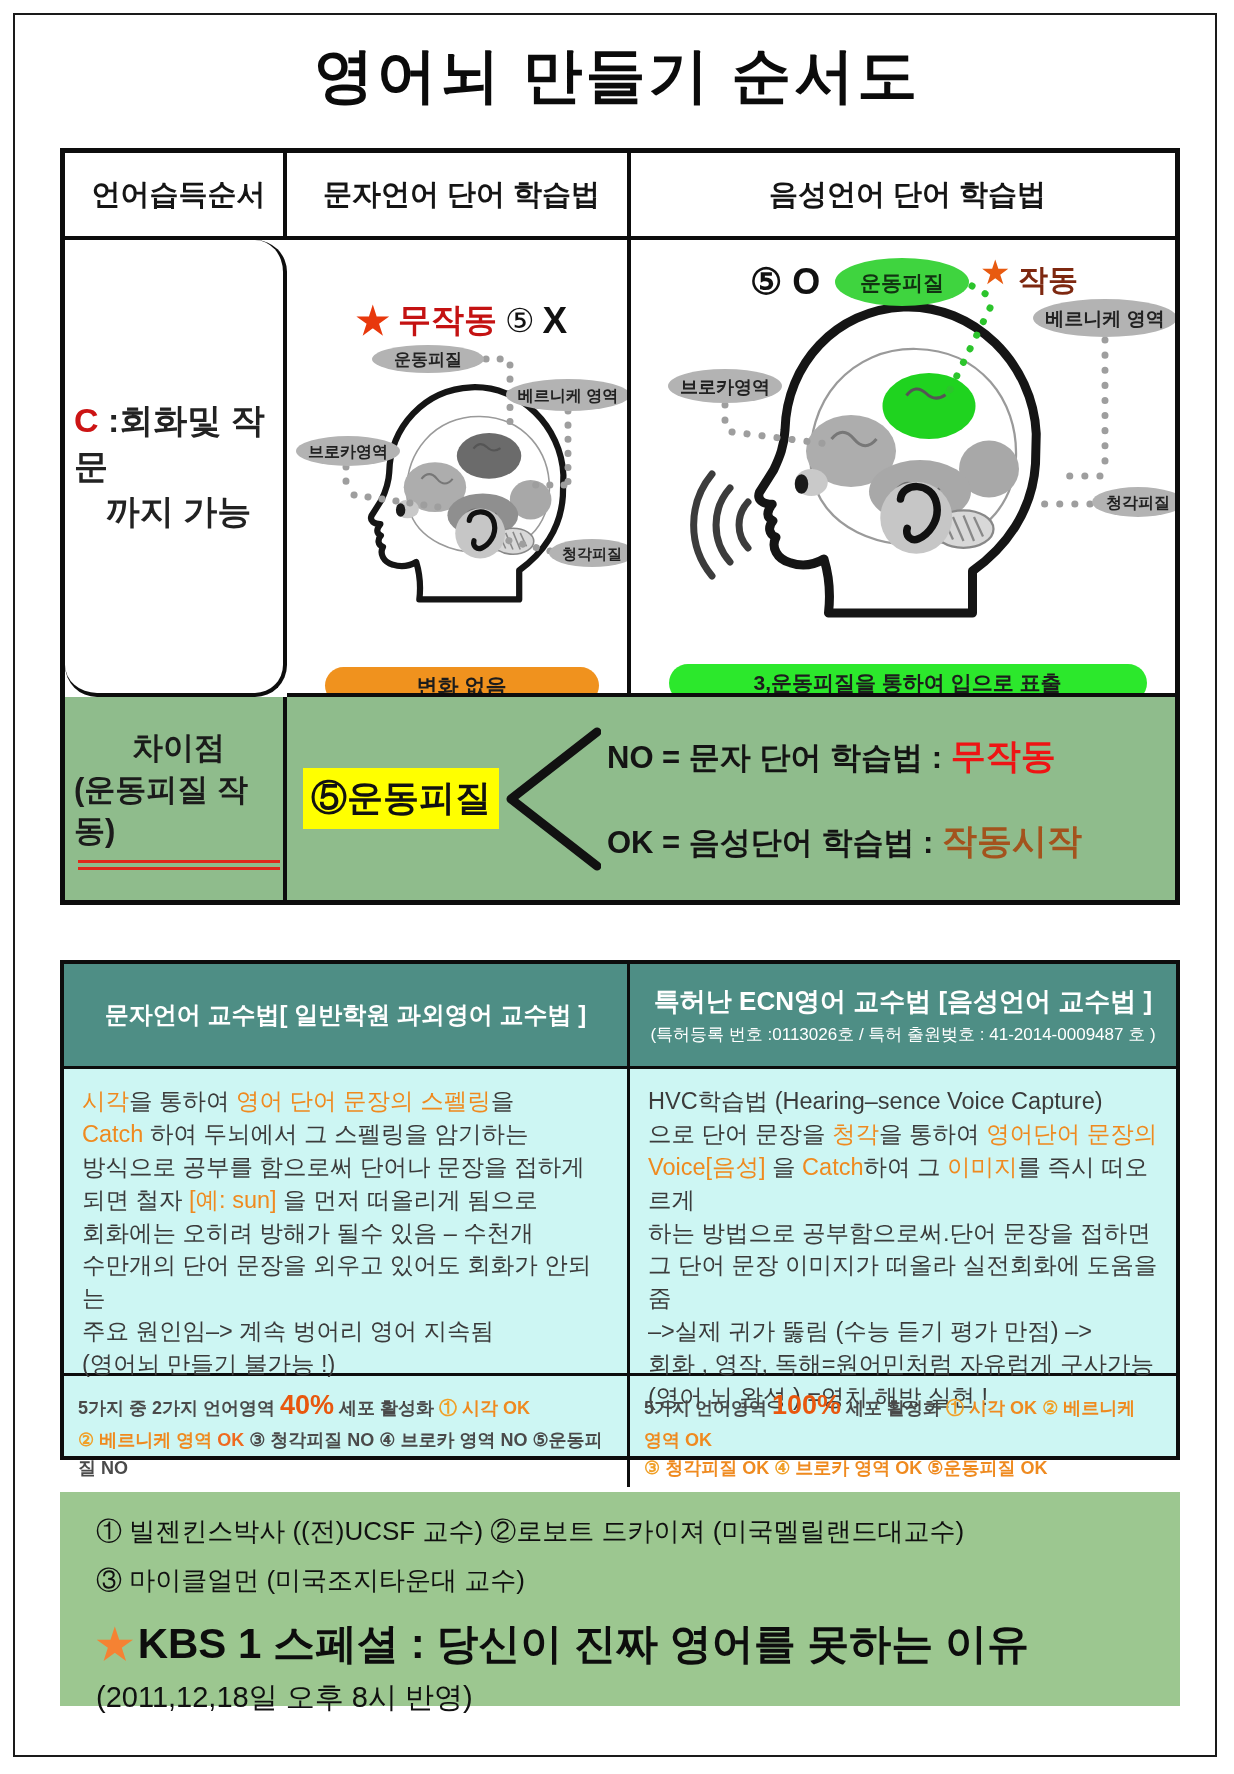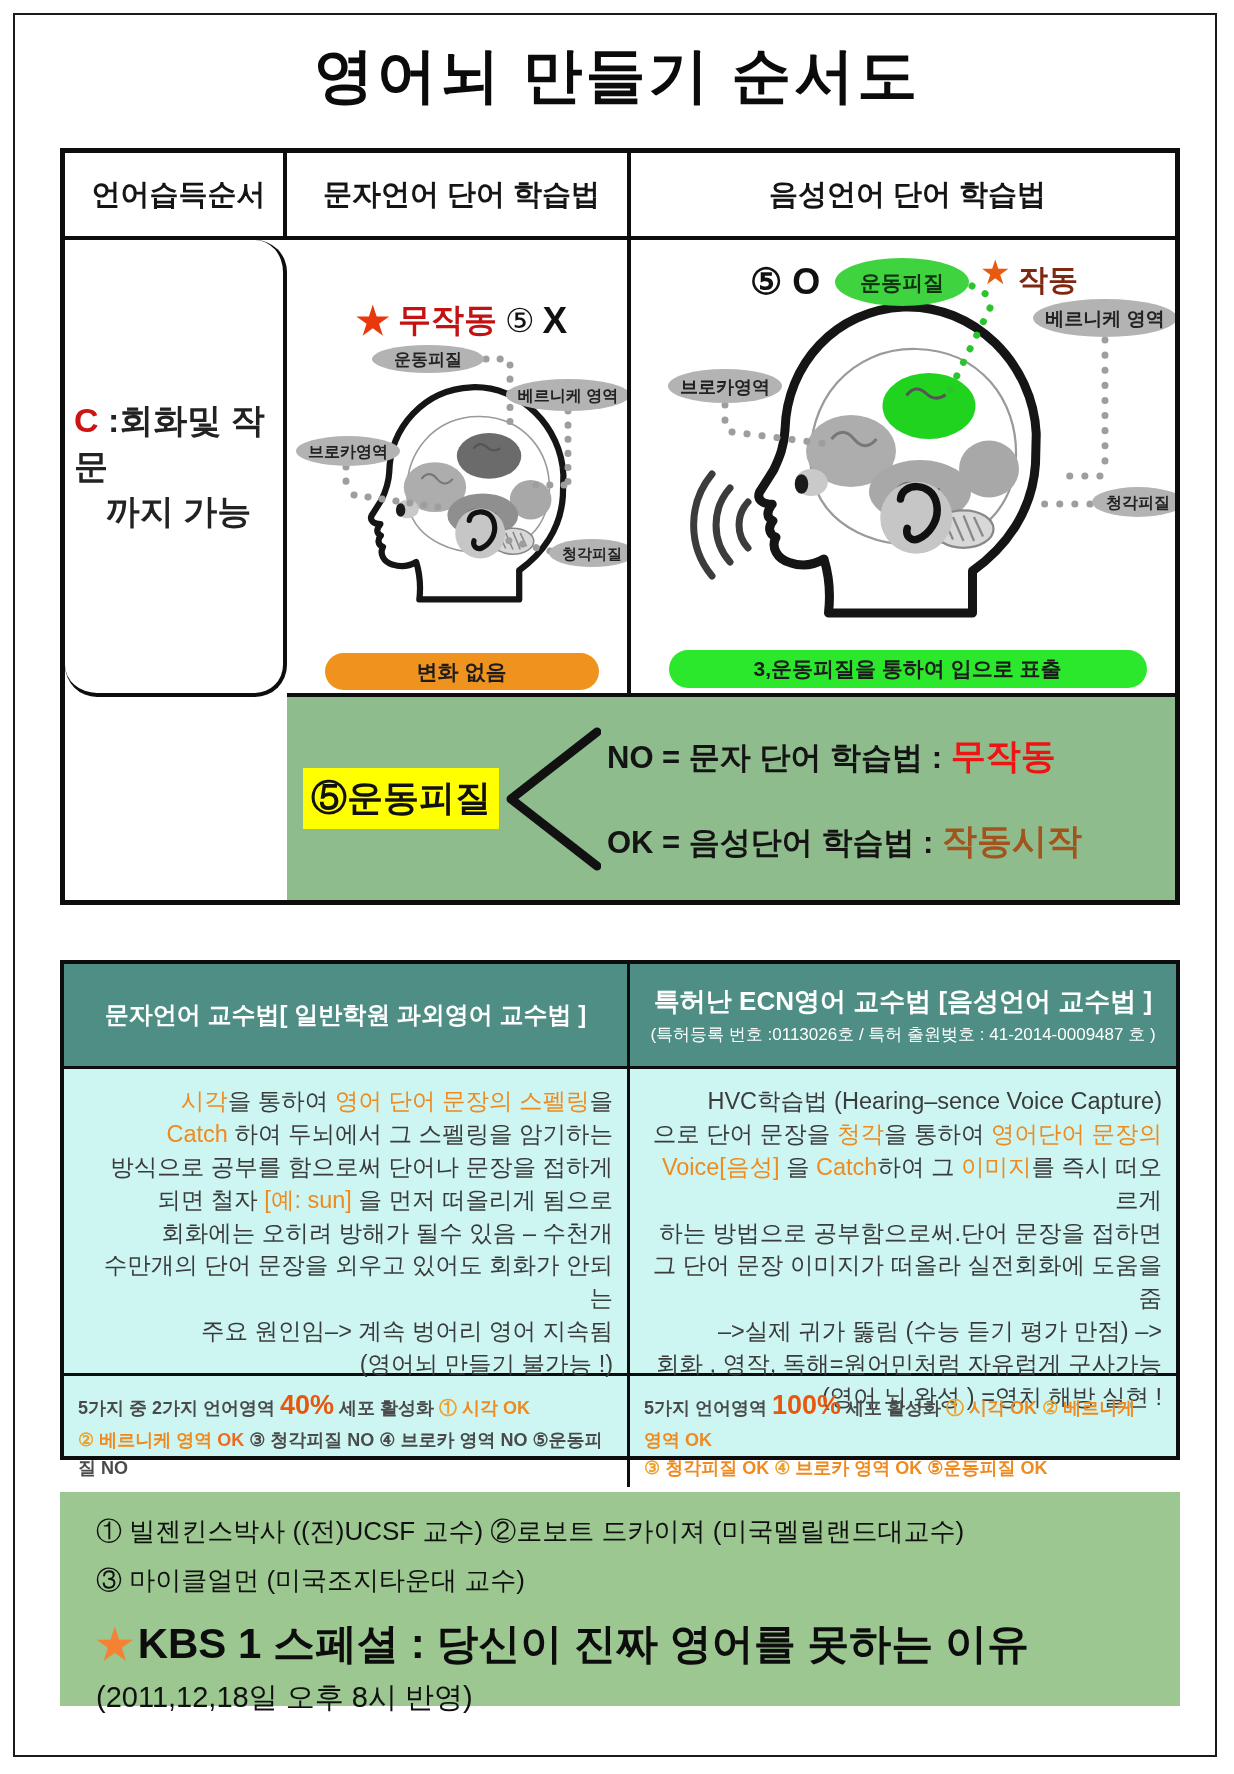--- a/index.html
+++ b/index.html
@@ -31,21 +31,21 @@
 
   .status-line { margin-top:58px; display:flex; justify-content:center; align-items:center;
     gap:8px; font-size:33px; font-weight:800; }
   .star { color:#e8380c; font-size:38px; line-height:1; }
   .status-bad { color:#c41212; }
   .status-step { font-weight:500; font-size:33px; color:#111; }
   .status-x { font-size:37px; font-weight:800; color:#111; }
 
   .brain-svg { display:block; margin:2px auto 0; }
 
-  .banner { margin:8px auto 0; display:flex; align-items:center; justify-content:center;
+  .banner { margin:22px auto 0; display:flex; align-items:center; justify-content:center;
     font-size:21px; font-weight:700; color:#1c1c1c; border-radius:19px; }
   .banner-orange { width:274px; height:37px; background:#f0921e; }
   .banner-green  { width:478px; height:38px; background:#2ce82c; }
 
   .diff-row { background:#8fbc8c; }
   .diff-left { display:flex; flex-direction:column; align-items:center; justify-content:center;
     font-size:31px; color:#1b1b1b; line-height:1.35; font-weight:600; }
   .redline { margin-top:8px; width:202px; height:10px; box-sizing:border-box;
     border-top:3px solid #e0291b; border-bottom:3px solid #e0291b; }
   .diff-main { display:flex; align-items:center; padding-left:16px; gap:6px; }
@@ -62,21 +62,21 @@
     border:4px solid #0d0d0d; box-sizing:border-box; background:#cdf6f3; }
   .mtc { box-sizing:border-box; border-right:3px solid #0d0d0d; border-bottom:3px solid #0d0d0d; }
   .mtc.lastcol { border-right:none; }
   .mtc.lastrow { border-bottom:none; }
   .mt-head { background:#4e8e85; color:#fff; display:flex; flex-direction:column;
     align-items:center; justify-content:center; text-align:center; }
   .mt-head .h-main { font-size:24px; font-weight:600; }
   .mt-head .h-main-right { font-size:26px; font-weight:700; }
   .mt-head .h-sub { font-size:17px; font-weight:500; margin-top:4px; }
   .mt-body { padding:16px 14px 20px 18px; font-size:23.5px; line-height:1.4;
-    color:#3b3b3b; font-weight:500;text-align:right; }
+    color:#3b3b3b; font-weight:500; }
   .mt-stats { padding:9px 21px 4px 14px; font-size:18px; font-weight:700;
     color:#4a4a4a; line-height:1.55; }
   .seg-o   { color:#ef8a1f; }
   .seg-pct { color:#e8570e; font-size:1.5em; font-weight:800; }
   .seg-num { color:#f0a028; }
   .seg-ok  { color:#ef6a1f; }
 
   
   .footer { position:absolute; left:60px; top:1492px; width:1120px; height:214px;
     background:#9cc790; box-sizing:border-box; padding:22px 10px 0 36px; }
@@ -202,20 +202,25 @@
         <ellipse cx="85" cy="136" rx="57" ry="17" fill="#b3b3b3"></ellipse>
         <text x="85" y="143" text-anchor="middle" font-size="18" font-weight="bold" fill="#222">브로카영역</text>
         <ellipse cx="498" cy="252" rx="46" ry="15" fill="#b3b3b3"></ellipse>
         <text x="498" y="258" text-anchor="middle" font-size="16" font-weight="bold" fill="#222">청각피질</text>
       </g>
     </svg>
 
     <div class="banner banner-green">3,운동피질을 통하여 입으로 표출</div>
   </div>
 
+  <div class="ftc lastrow diff-row diff-left">
+    <div>차이점</div>
+    <div>(운동피질 작동)</div>
+    <div class="redline"></div>
+  </div>
   <div class="ftc lastrow lastcol diff-row diff-main" style="grid-column:2/4">
     <span class="node-pill">⑤운동피질</span>
     <svg width="96" height="150" viewBox="0 0 96 150">
       <path d="M 92 8 L 6 75 L 92 142" fill="none" stroke="#111" stroke-width="9" stroke-linecap="round" stroke-linejoin="round"></path>
     </svg>
     <div class="d-results">
       <div class="d-line">
         <span>NO = 문자 단어 학습법 :</span>
         <span class="res-no">무작동</span>
       </div>

